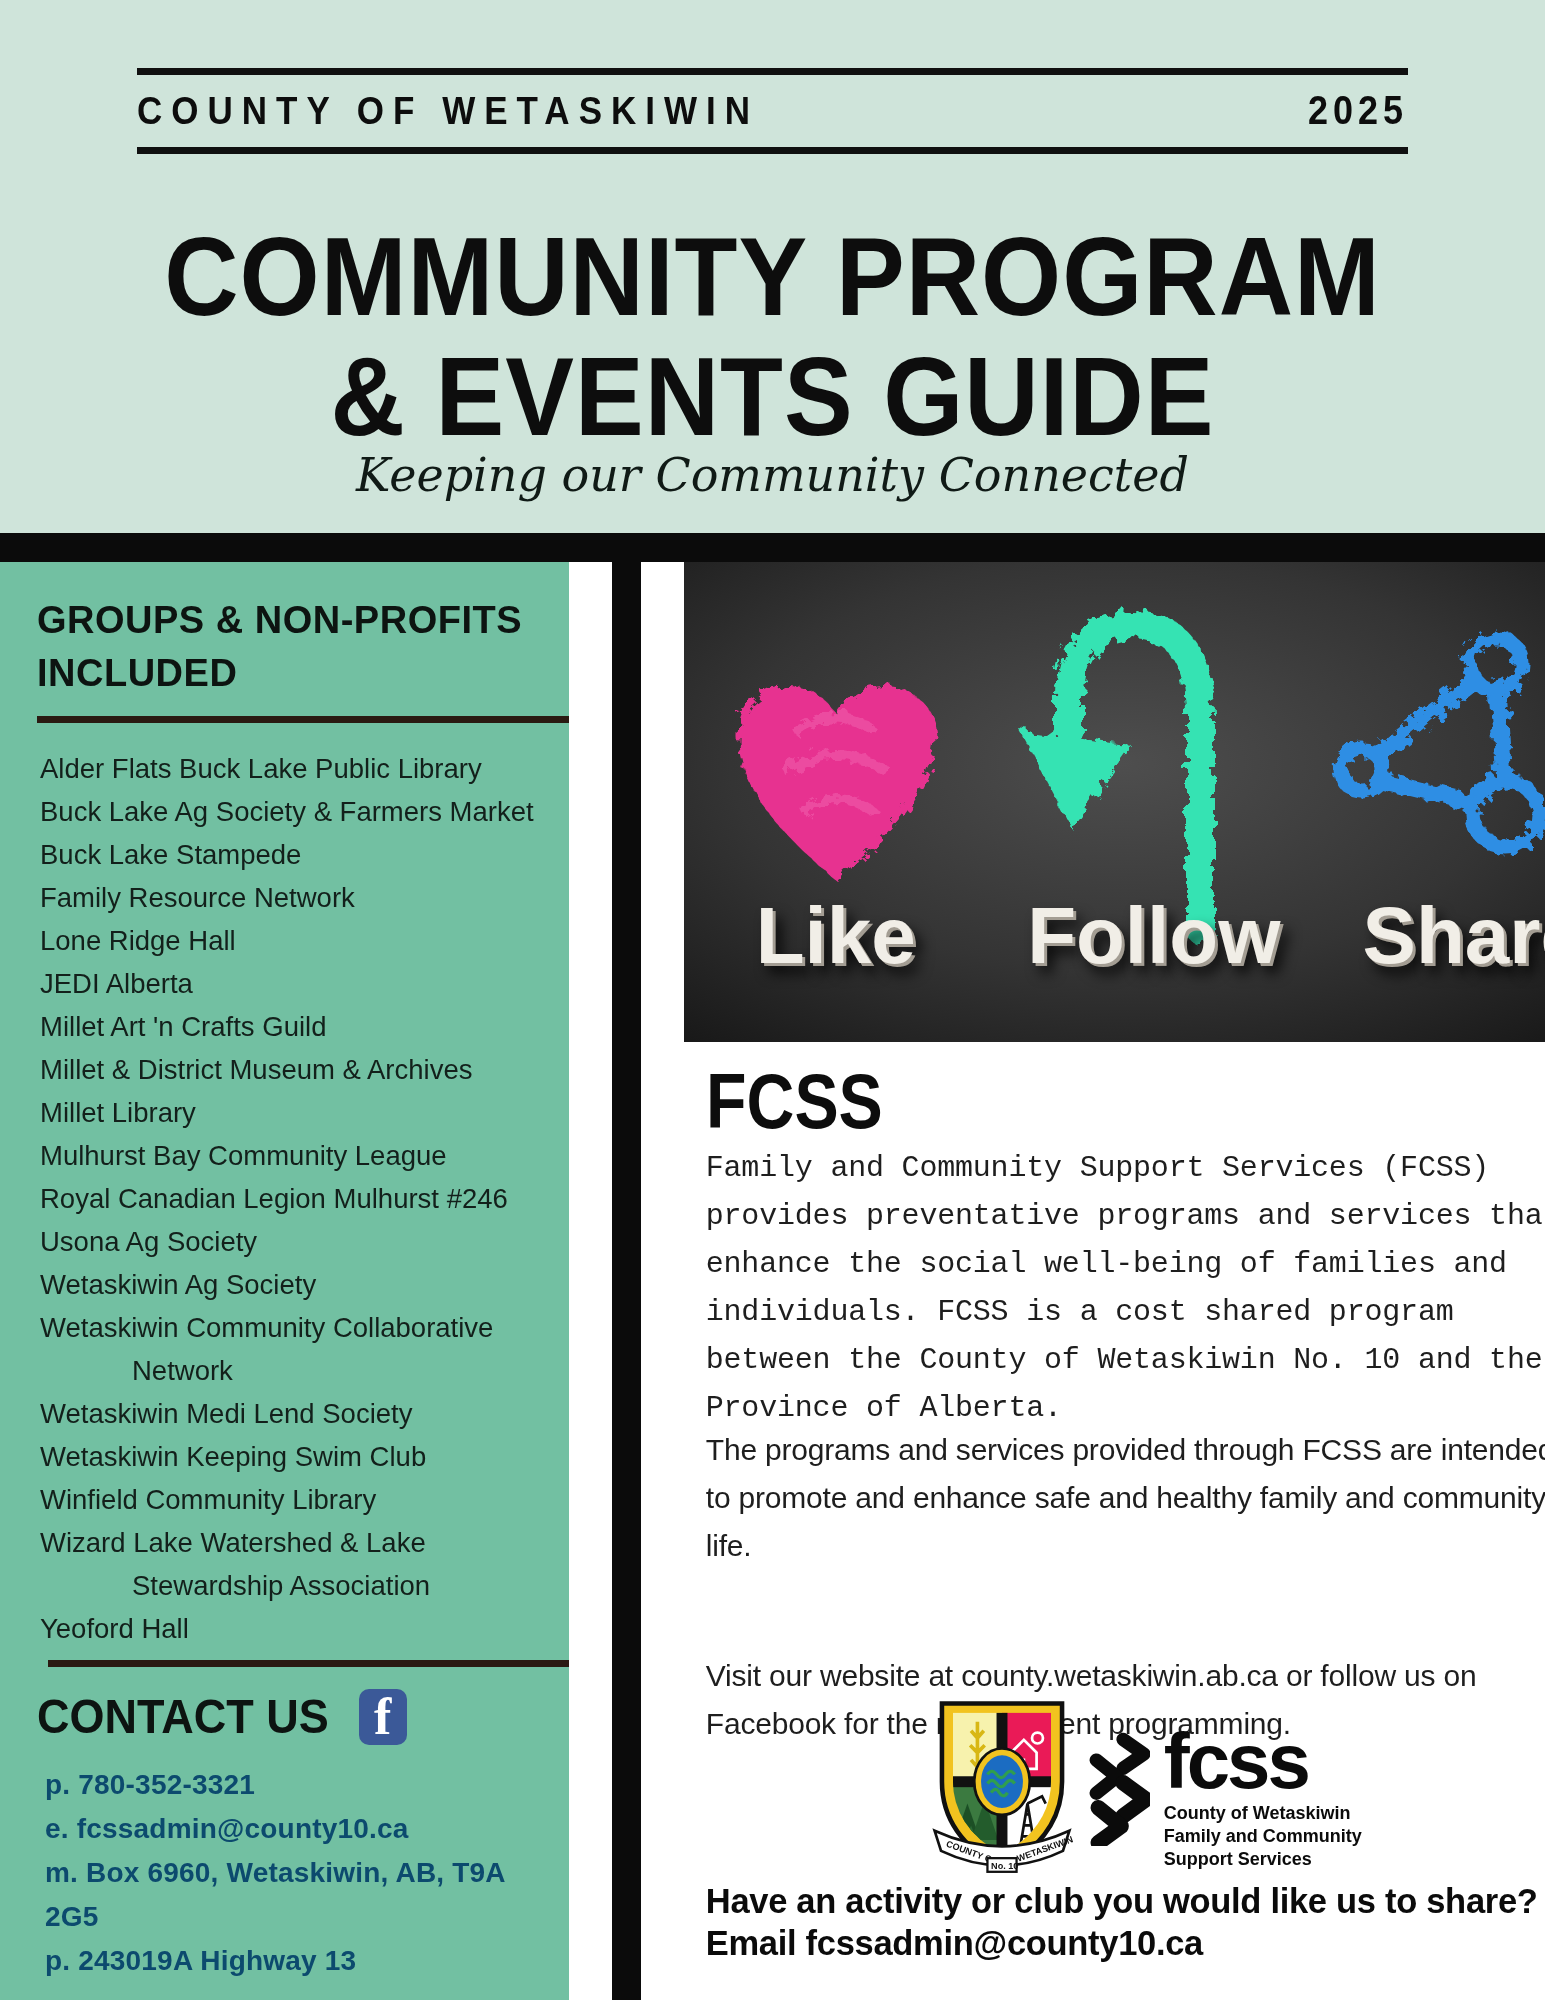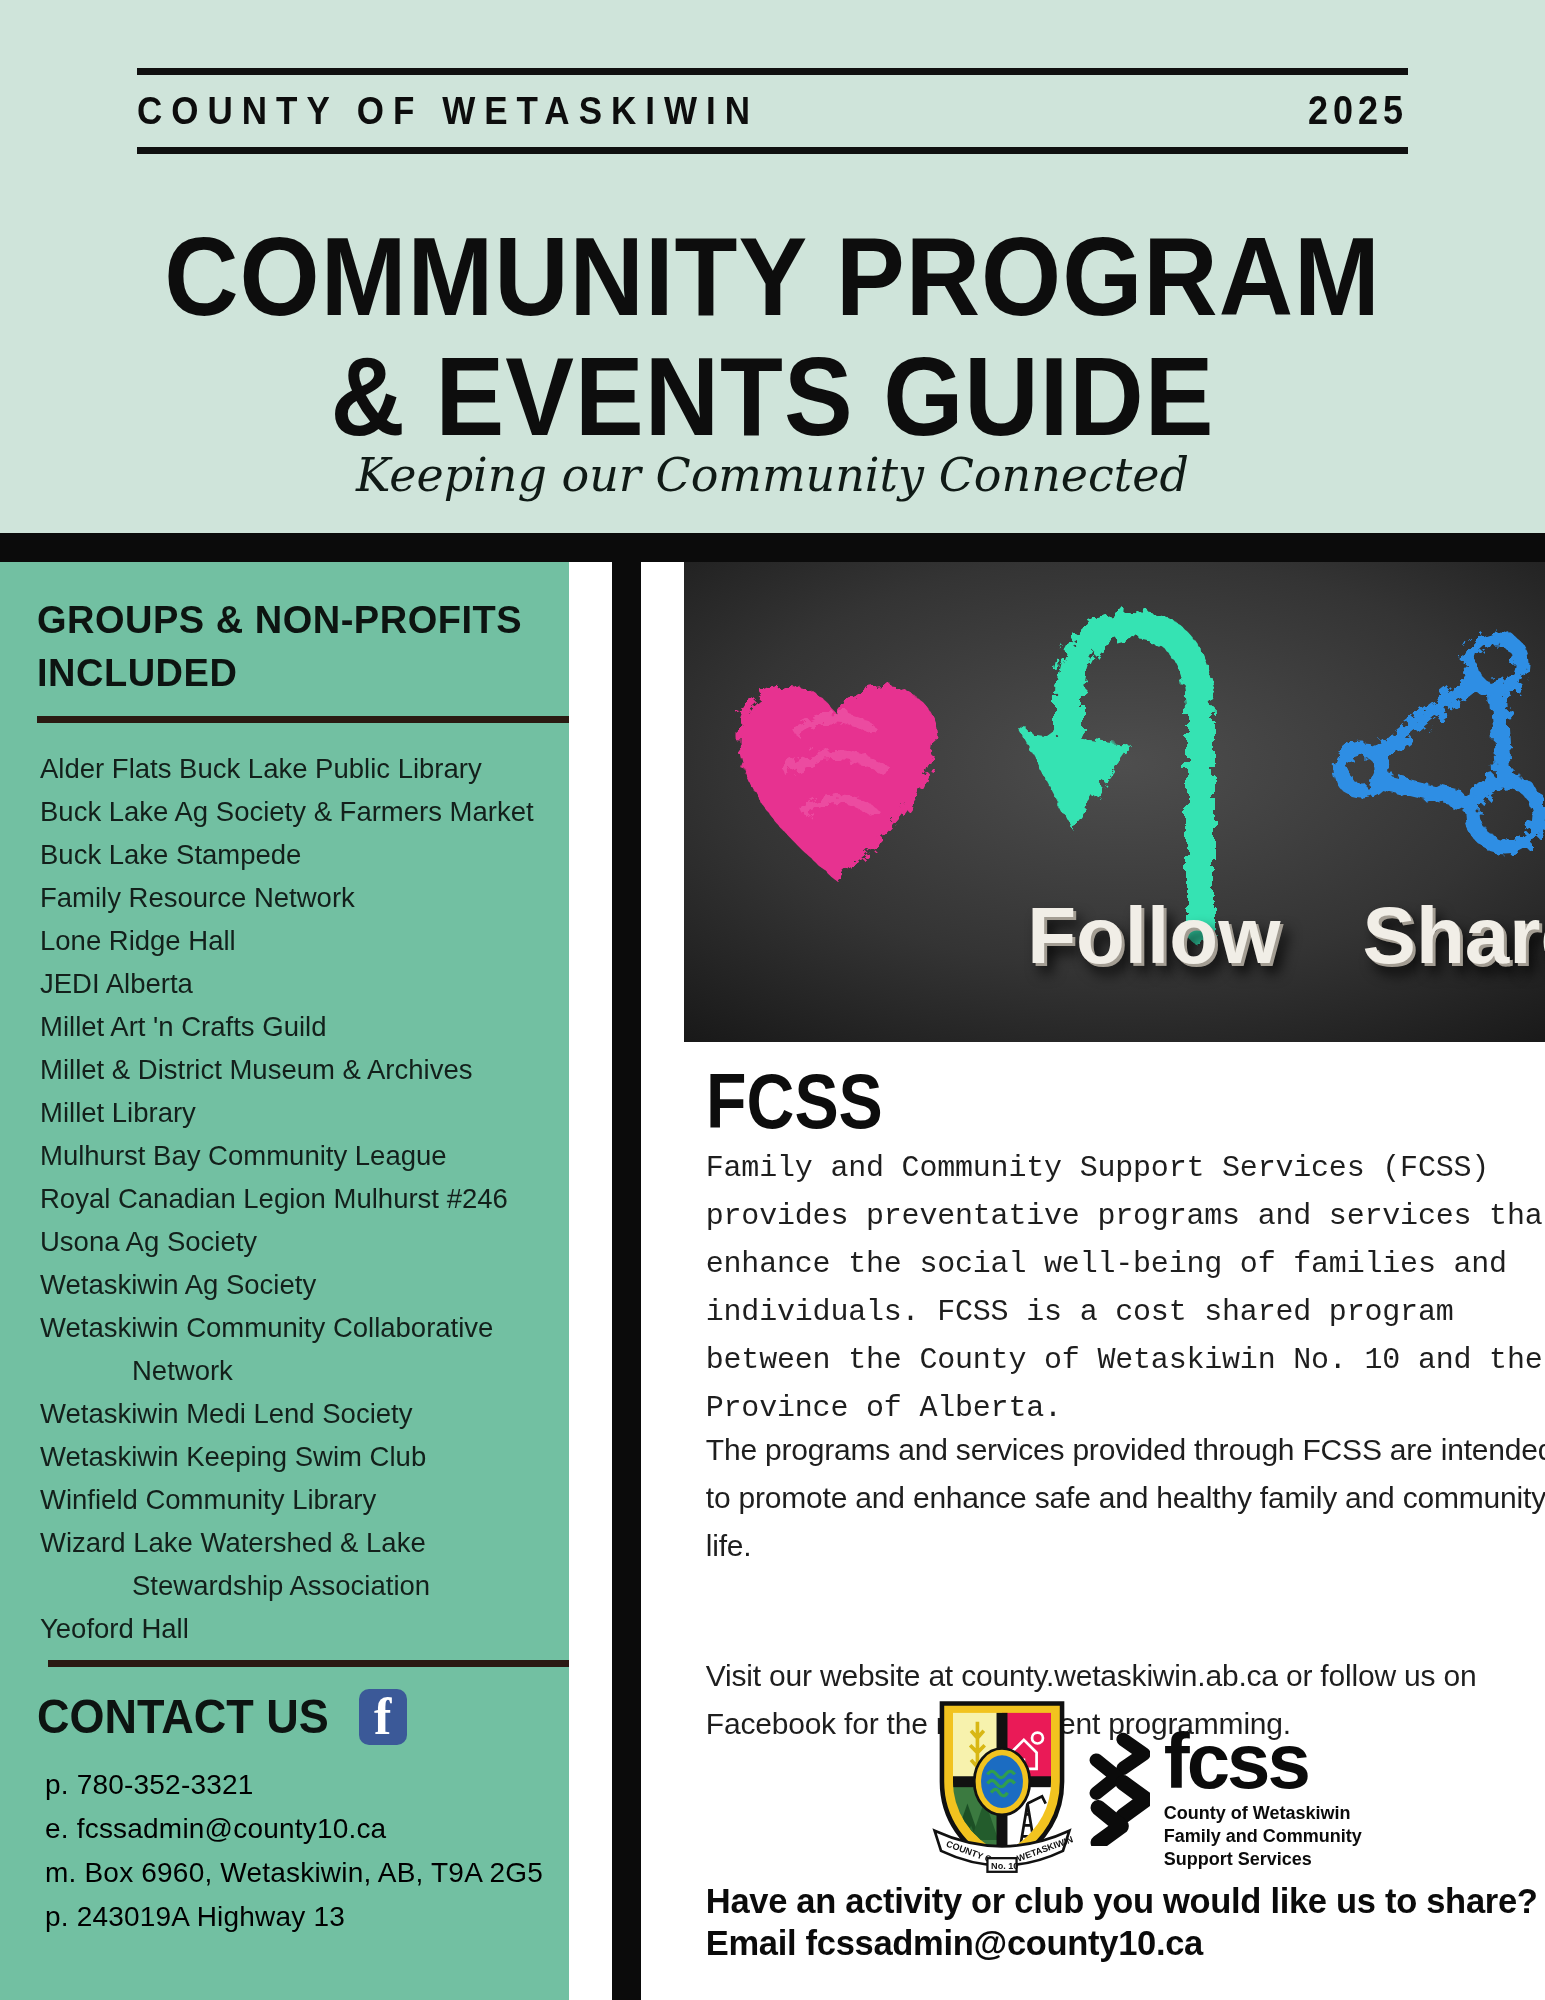--- a/index.html
+++ b/index.html
@@ -37,21 +37,21 @@
   .sb-list { list-style:none; margin:24px 25px 0 40px; padding:0; font-size:27.5px; line-height:43px; color:#13201b; }
   .sb-list li { padding-left:92px; text-indent:-92px; }
   .sb-sep { margin:10px 0 0 48px; width:548px; height:7px; background:#2a1a12; }
   .contact-row { display:flex; align-items:center; gap:30px; margin:22px 0 0 37px; }
   .contact-heading { font-size:45px; font-weight:700; letter-spacing:0; transform:scaleY(1.05); transform-origin:left center; color:#0d1411; }
   .fb-icon {
     width:48px; height:56px; background:#3b5998; border-radius:10px; color:#ffffff;
     display:flex; align-items:flex-end; justify-content:center; overflow:hidden;
   }
   .fb-icon span { font-size:52px; font-weight:700; line-height:56px; font-family:"Liberation Serif", serif; }
-  .contact-lines { margin:18px 25px 0 45px; font-size:28px; font-weight:400; line-height:44px; color:#000000; letter-spacing:0.2px; }
+  .contact-lines { margin:18px 25px 0 45px; font-size:28px; font-weight:700; line-height:44px; color:#0c4a6e; letter-spacing:0.2px; }
 
   
   .hero { position:absolute; left:0; top:0; width:912px; height:480px; }
   .hero svg { display:block; }
   .hero-word {
     position:absolute; top:328px; transform:translateX(-50%);
     font-size:80px; font-weight:700; color:#f1eee7; letter-spacing:0;
     text-shadow:3px 3px 0 #a39d93, 8px 10px 14px rgba(0,0,0,0.85);
   }
   .w0 { left:152px; } .w1 { left:470px; } .w2 { left:790px; }
@@ -181,20 +181,21 @@
 
           <g filter="url(#rough)">
             <circle cx="678" cy="208" r="21" stroke="#2e8ee4" stroke-width="15" fill="none"></circle>
             <circle cx="812" cy="102" r="26" stroke="#2e8ee4" stroke-width="15" fill="none"></circle>
             <circle cx="822" cy="252" r="33" stroke="#2e8ee4" stroke-width="15" fill="none"></circle>
             <line x1="694" y1="193" x2="790" y2="118" stroke="#2e8ee4" stroke-width="17"></line>
             <line x1="697" y1="219" x2="792" y2="242" stroke="#2e8ee4" stroke-width="17"></line>
             <line x1="814" y1="128" x2="820" y2="219" stroke="#2e8ee4" stroke-width="17"></line>
           </g>
         </svg>
+        <span class="hero-word w0">Like</span>
         <span class="hero-word w1">Follow</span>
         <span class="hero-word w2">Share</span>
       </div>
 
       <div class="fcss-h">FCSS</div>
       <p class="body-p p0">Family and Community Support Services (FCSS) provides preventative programs and services that enhance the social well-being of families and individuals. FCSS is a cost shared program between the County of Wetaskiwin No. 10 and the Province of Alberta.</p>
       <p class="body-p p1">The programs and services provided through FCSS are intended to promote and enhance safe and healthy family and community life.</p>
       <p class="body-p p2">Visit our website at county.wetaskiwin.ab.ca or follow us on Facebook for the most current programming.</p>
 
       <div class="crest">

